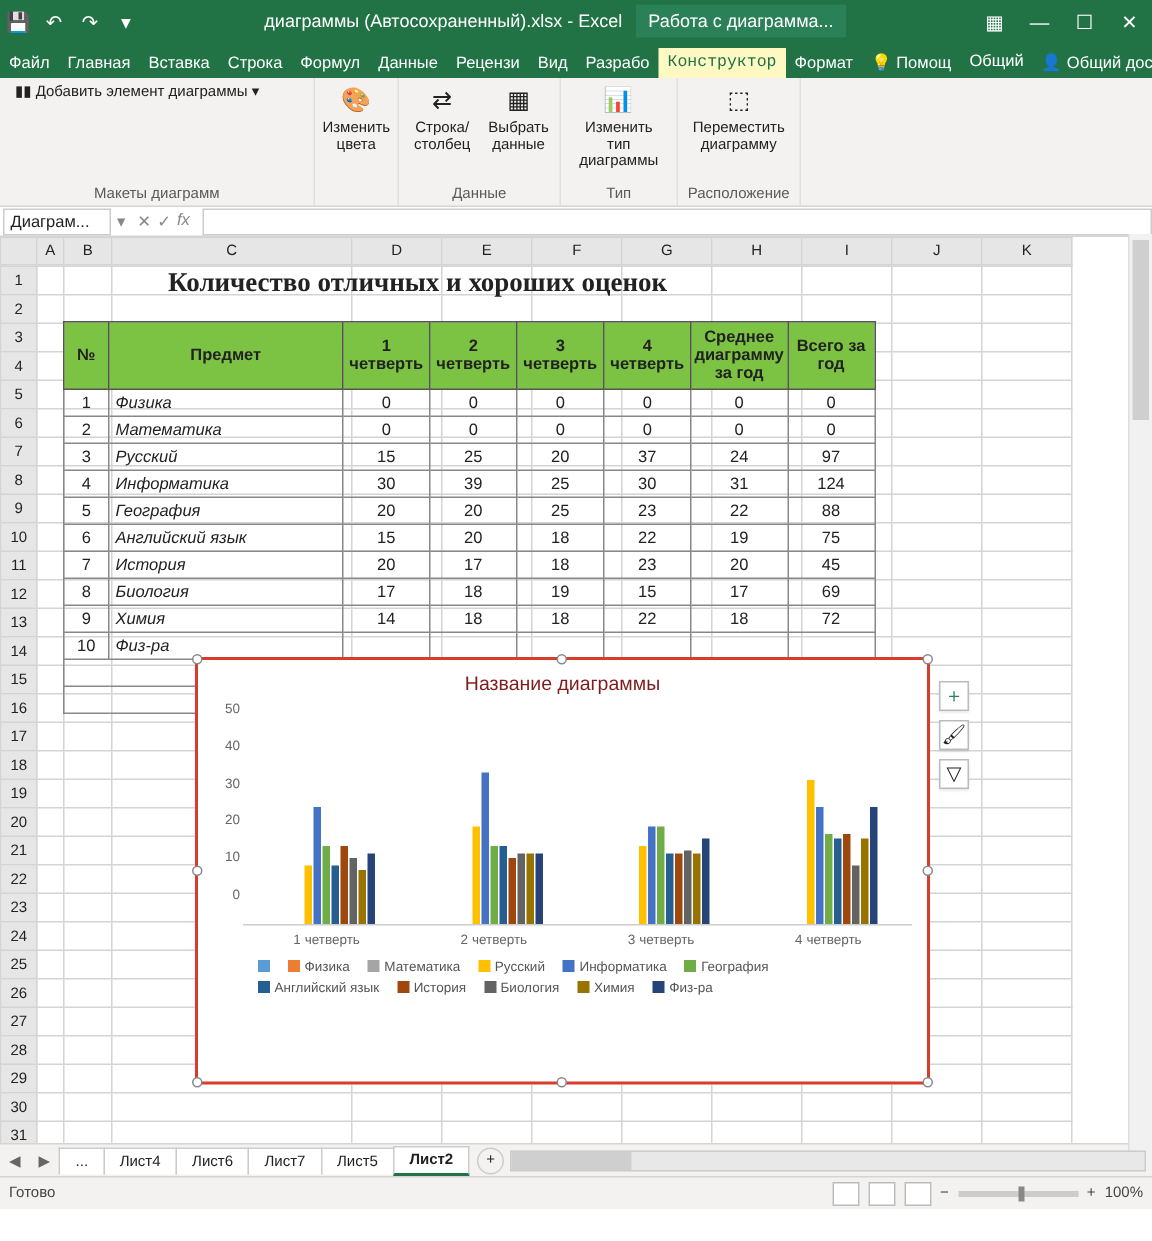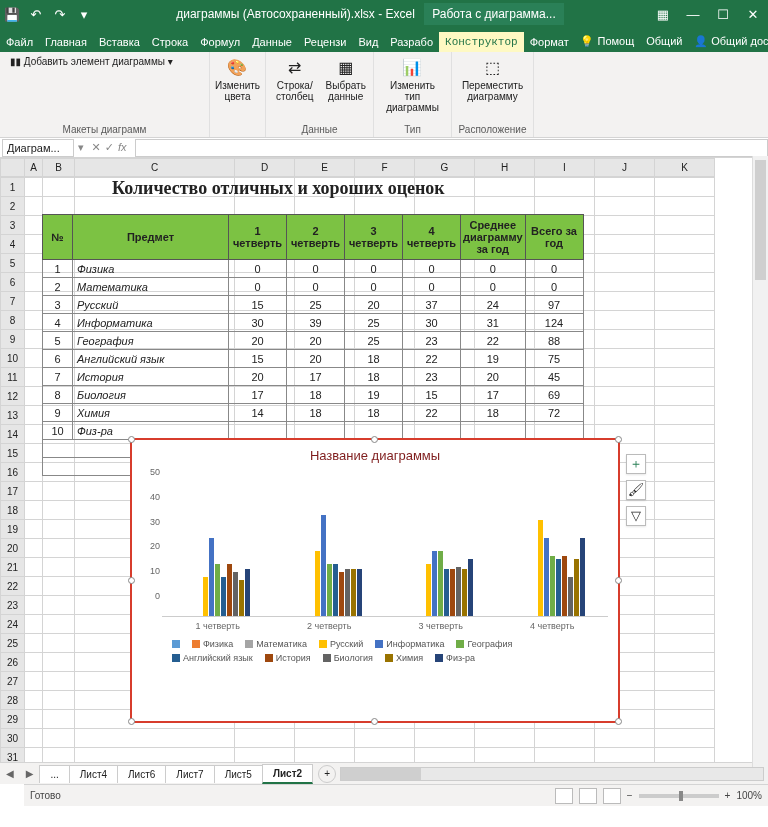--- a/index.html
+++ b/index.html
@@ -62,21 +62,21 @@
 .sidebtns span { width: 20px; height: 20px; border: 1px solid #bbb; background: #fff; text-align: center; line-height: 18px; font-size: 13px; box-shadow: 0 1px 2px rgba(0,0,0,.1); }
 
 .sheettabs { height: 22px; border-top: 1px solid #d4d4d4; background: #f3f2f1; display: flex; align-items: center; font-size: 10px; }
 .sheettabs .nav { padding: 0 6px; color: #666; }
 .sheettabs .st { padding: 3px 10px; border: 1px solid #ccc; border-bottom: none; background: #fff; margin-right: -1px; cursor: pointer; }
 .sheettabs .st.active { background: #fff; border-bottom: 2px solid #217346; font-weight: bold; }
 .sheettabs .add { width: 18px; height: 18px; border: 1px solid #ccc; border-radius: 50%; text-align: center; line-height: 15px; margin-left: 6px; }
 .hscroll { flex:1; margin: 0 4px; height: 14px; background: #e8e8e8; border: 1px solid #ccc; position: relative; }
 .hscroll .thumb { position:absolute; left:0; top:0; bottom:0; width: 80px; background: #cfcfcf; }
 
-.statusbar { height: 22px; background: #f3f2f1; border-top: 1px solid #d4d4d4; display: flex; align-items: center; font-size: 10px; color: #444; padding: 0 6px; margin-left: 24px; }
+.statusbar { height: 22px; background: #f3f2f1; border-top: 1px solid #d4d4d4; display: flex; align-items: center; font-size: 10px; color: #444; padding: 0 6px; }
 .statusbar .right { margin-left: auto; display: flex; align-items: center; gap: 6px; }
 .viewbtn { width: 18px; height: 16px; border: 1px solid #bbb; background: #fff; }
 .zoomslider { width: 80px; height: 4px; background: #ccc; position: relative; }
 .zoomslider .knob { position: absolute; left: 50%; top: -3px; width: 4px; height: 10px; background: #888; }
 
 .vscroll { position:absolute; right:0; top:156px; bottom:46px; width:16px; background:#f1f1f1; border-left:1px solid #ddd; }
 .vscroll .thumb { position:absolute; left:2px; right:2px; top:4px; height:120px; background:#cfcfcf; }
 </style>
 </head>
 <body>

